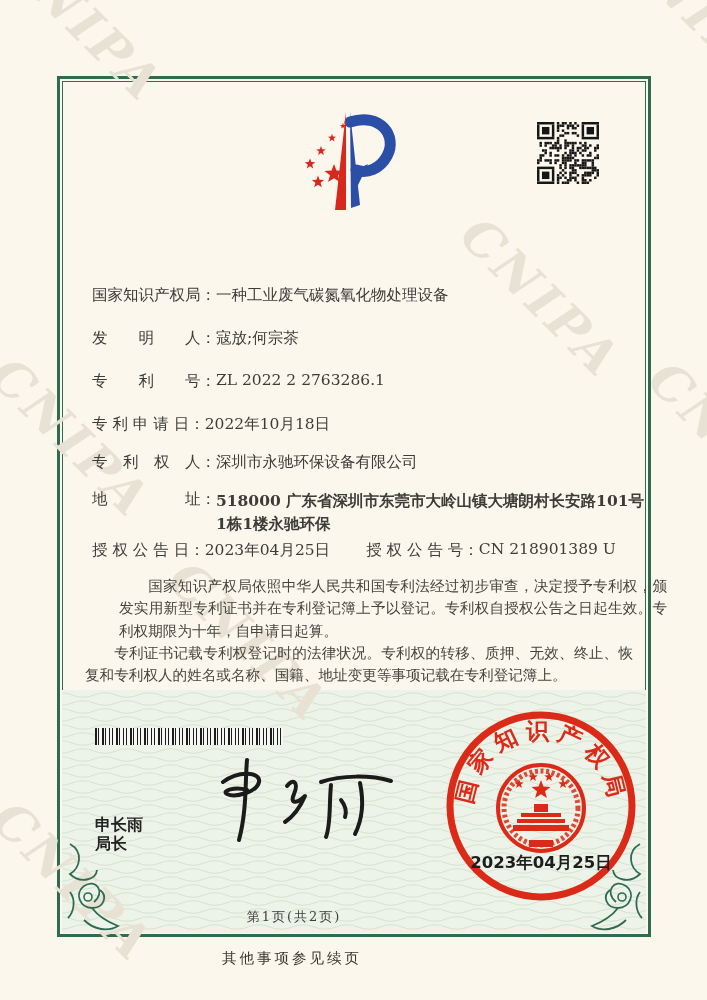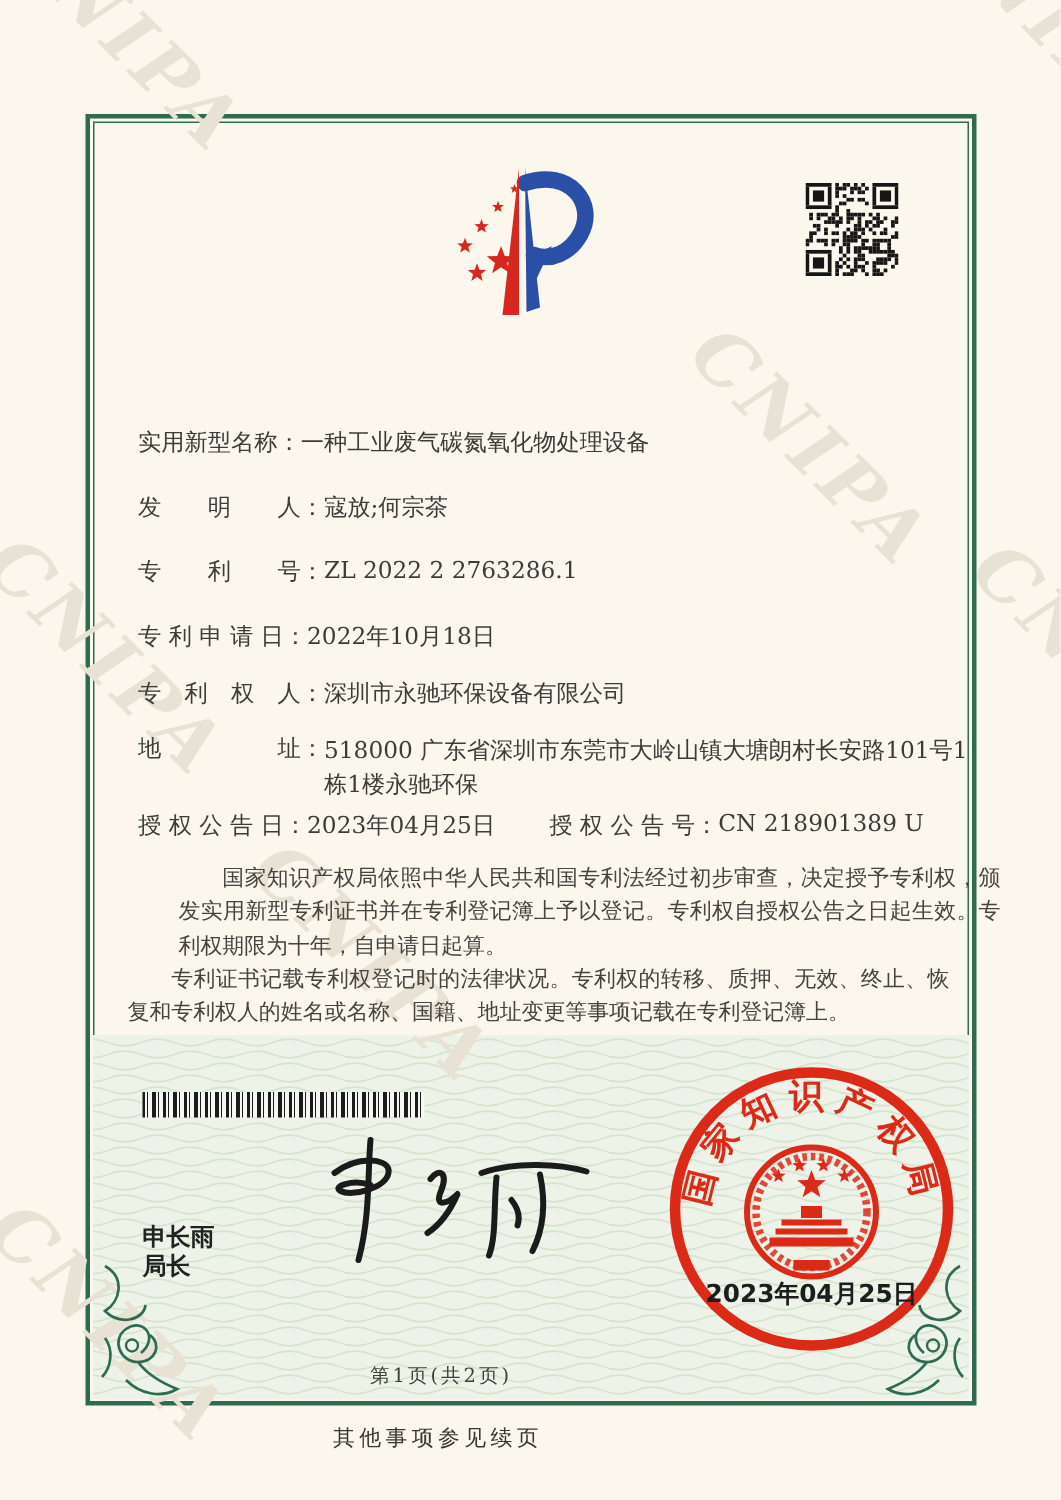--- a/index.html
+++ b/index.html
@@ -19,21 +19,21 @@
   .logo{position:absolute;left:290px;top:108px;z-index:4;}
   .qr{position:absolute;left:537px;top:122px;z-index:4;}
   .title{position:absolute;left:0;top:218px;width:707px;text-align:center;margin:0;
          font-size:38px;font-weight:700;letter-spacing:5px;color:#161614;z-index:4;}
   
   .row{position:absolute;left:92px;display:flex;font-size:15.5px;z-index:4;color:#3c3c38;}
   .row .lab{white-space:pre;flex:0 0 auto;}
   .row .val{white-space:pre-wrap;}
   #row-name{top:285px;} #row-inv{top:328px;} #row-pno{top:371px;} #row-fdate{top:414px;}
   #row-ptee{top:452px;} #row-addr{top:489px;} #row-grant{top:540px;}
-  #row-addr .val{width:438px;line-height:23px;}
+  #row-addr .val{width:438px;line-height:23px;font-weight:bold;}
   #row-grant .pair2{margin-left:36px;display:flex;}
   
   .para{position:absolute;left:85px;width:548px;font-size:14.6px;line-height:22.4px;
         text-align:justify;text-indent:2em;z-index:4;color:#45443f;margin:0;}
   #para1{top:575px;margin-left:34px;} #para2{top:642px;}
   
   .band{position:absolute;left:62px;top:690px;width:584px;height:243px;
         background:var(--band-bg,#eef3e9);z-index:2;}
   .band svg{position:absolute;left:0;top:0;}
   .barcode{position:absolute;left:95px;top:728px;width:188px;height:17px;z-index:4;
@@ -344,21 +344,21 @@
       <rect x="59.519999999999996" y="24.8" width="2.48" height="2.48" class="qr-m"></rect>
       <rect x="59.519999999999996" y="32.24" width="2.48" height="2.48" class="qr-m"></rect>
       <rect x="59.519999999999996" y="34.72" width="2.48" height="2.48" class="qr-m"></rect>
       <rect x="59.519999999999996" y="47.12" width="2.48" height="2.48" class="qr-m"></rect>
       <rect x="59.519999999999996" y="49.6" width="2.48" height="2.48" class="qr-m"></rect>
       <rect x="59.519999999999996" y="52.08" width="2.48" height="2.48" class="qr-m"></rect>
     </svg>
 
 
   <div class="row" id="row-name">
-    <span class="lab">实用新型名称：</span>
+    <span class="lab">国家知识产权局：</span>
     <span class="val">一种工业废气碳氮氧化物处理设备</span>
   </div>
   <div class="row" id="row-inv">
     <span class="lab">发　　明　　人：</span>
     <span class="val">寇放;何宗茶</span>
   </div>
   <div class="row" id="row-pno">
     <span class="lab">专　　利　　号：</span>
     <span class="val">ZL 2022 2 2763286.1</span>
   </div>

